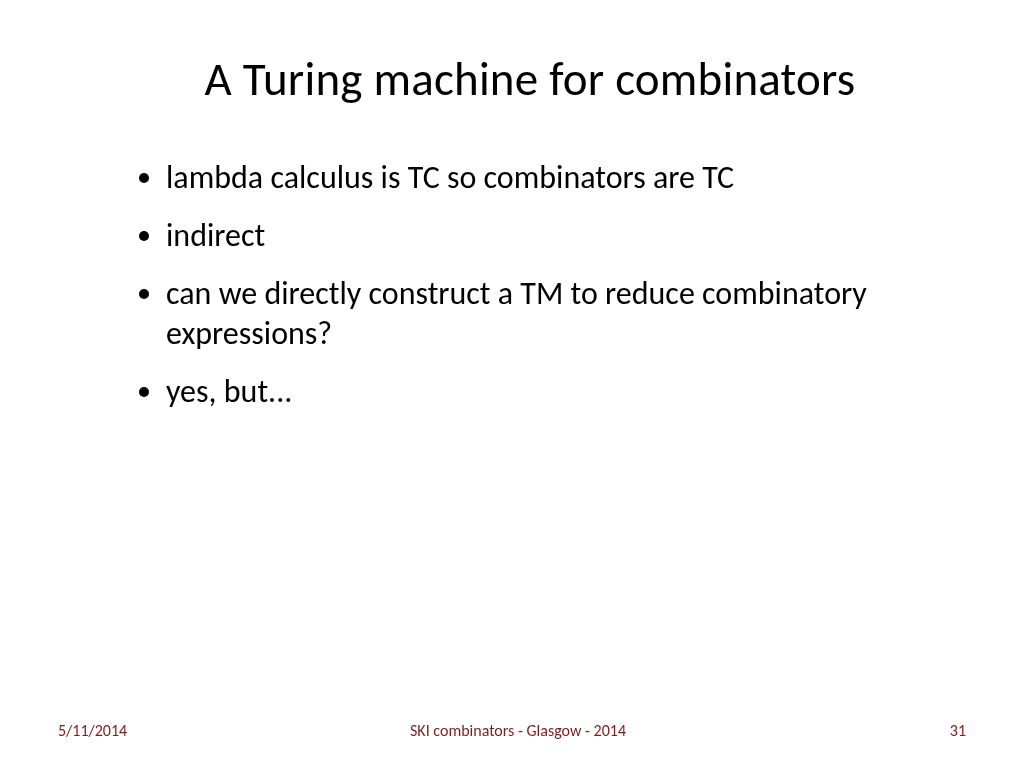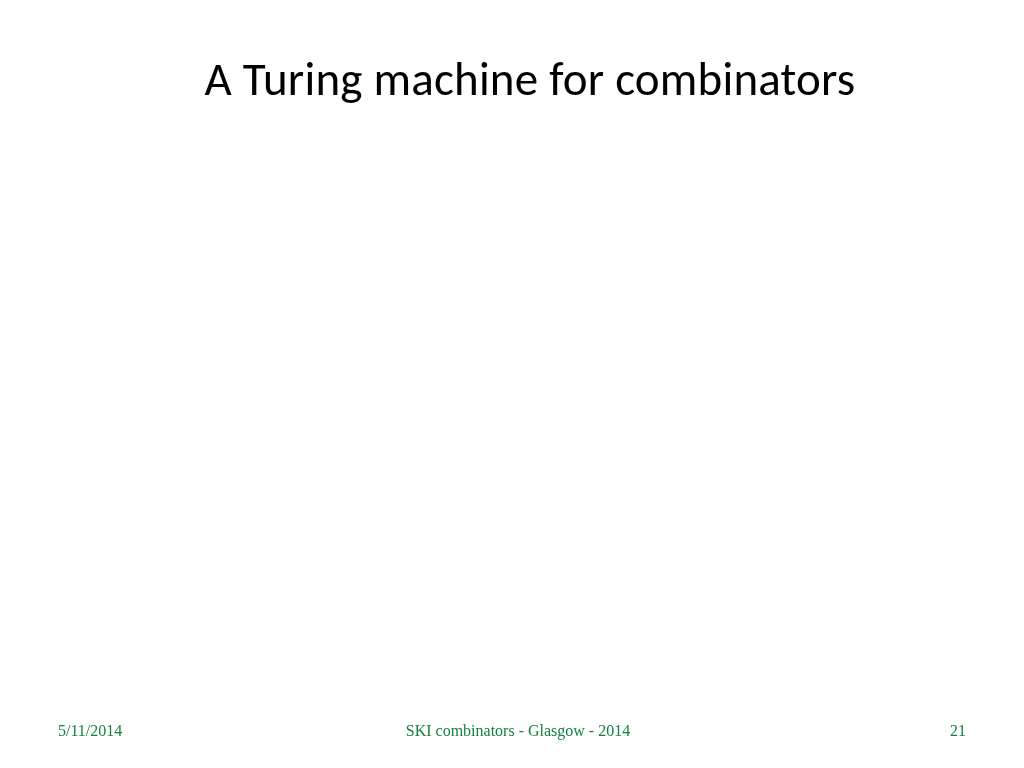--- a/index.html
+++ b/index.html
@@ -34,36 +34,43 @@
     position: absolute;
     left: 0;
     right: 0;
     bottom: 28px;
     width: 100%;
     padding: 0 58px 0 58px;
     display: flex;
     justify-content: space-between;
     align-items: center;
     font-size: 16px;
-    color: #15803d;
-    font-family: Liberation Serif, serif;
+    color: #7f1d1d;
   }
   .footer .center {
     position: absolute;
     left: 12px;
     right: 0;
     text-align: center;
   }
   .footer .left, .footer .right { position: relative; z-index: 1; }
 </style>
 </head>
 <body>
 
 <div class="slide">
   <h1 class="title">A Turing machine for combinators</h1>
 
+  <div class="body">
+    <ul class="bullets">
+      <li>lambda calculus is TC so combinators are TC</li>
+      <li>indirect</li>
+      <li>can we directly construct a TM to reduce combinatory expressions?</li>
+      <li>yes, but...</li>
+    </ul>
+  </div>
 
   <div class="footer">
     <span class="left">5/11/2014</span>
     <span class="center">SKI combinators - Glasgow - 2014</span>
-    <span class="right">21</span>
+    <span class="right">31</span>
   </div>
 </div>
 
 </body></html>

